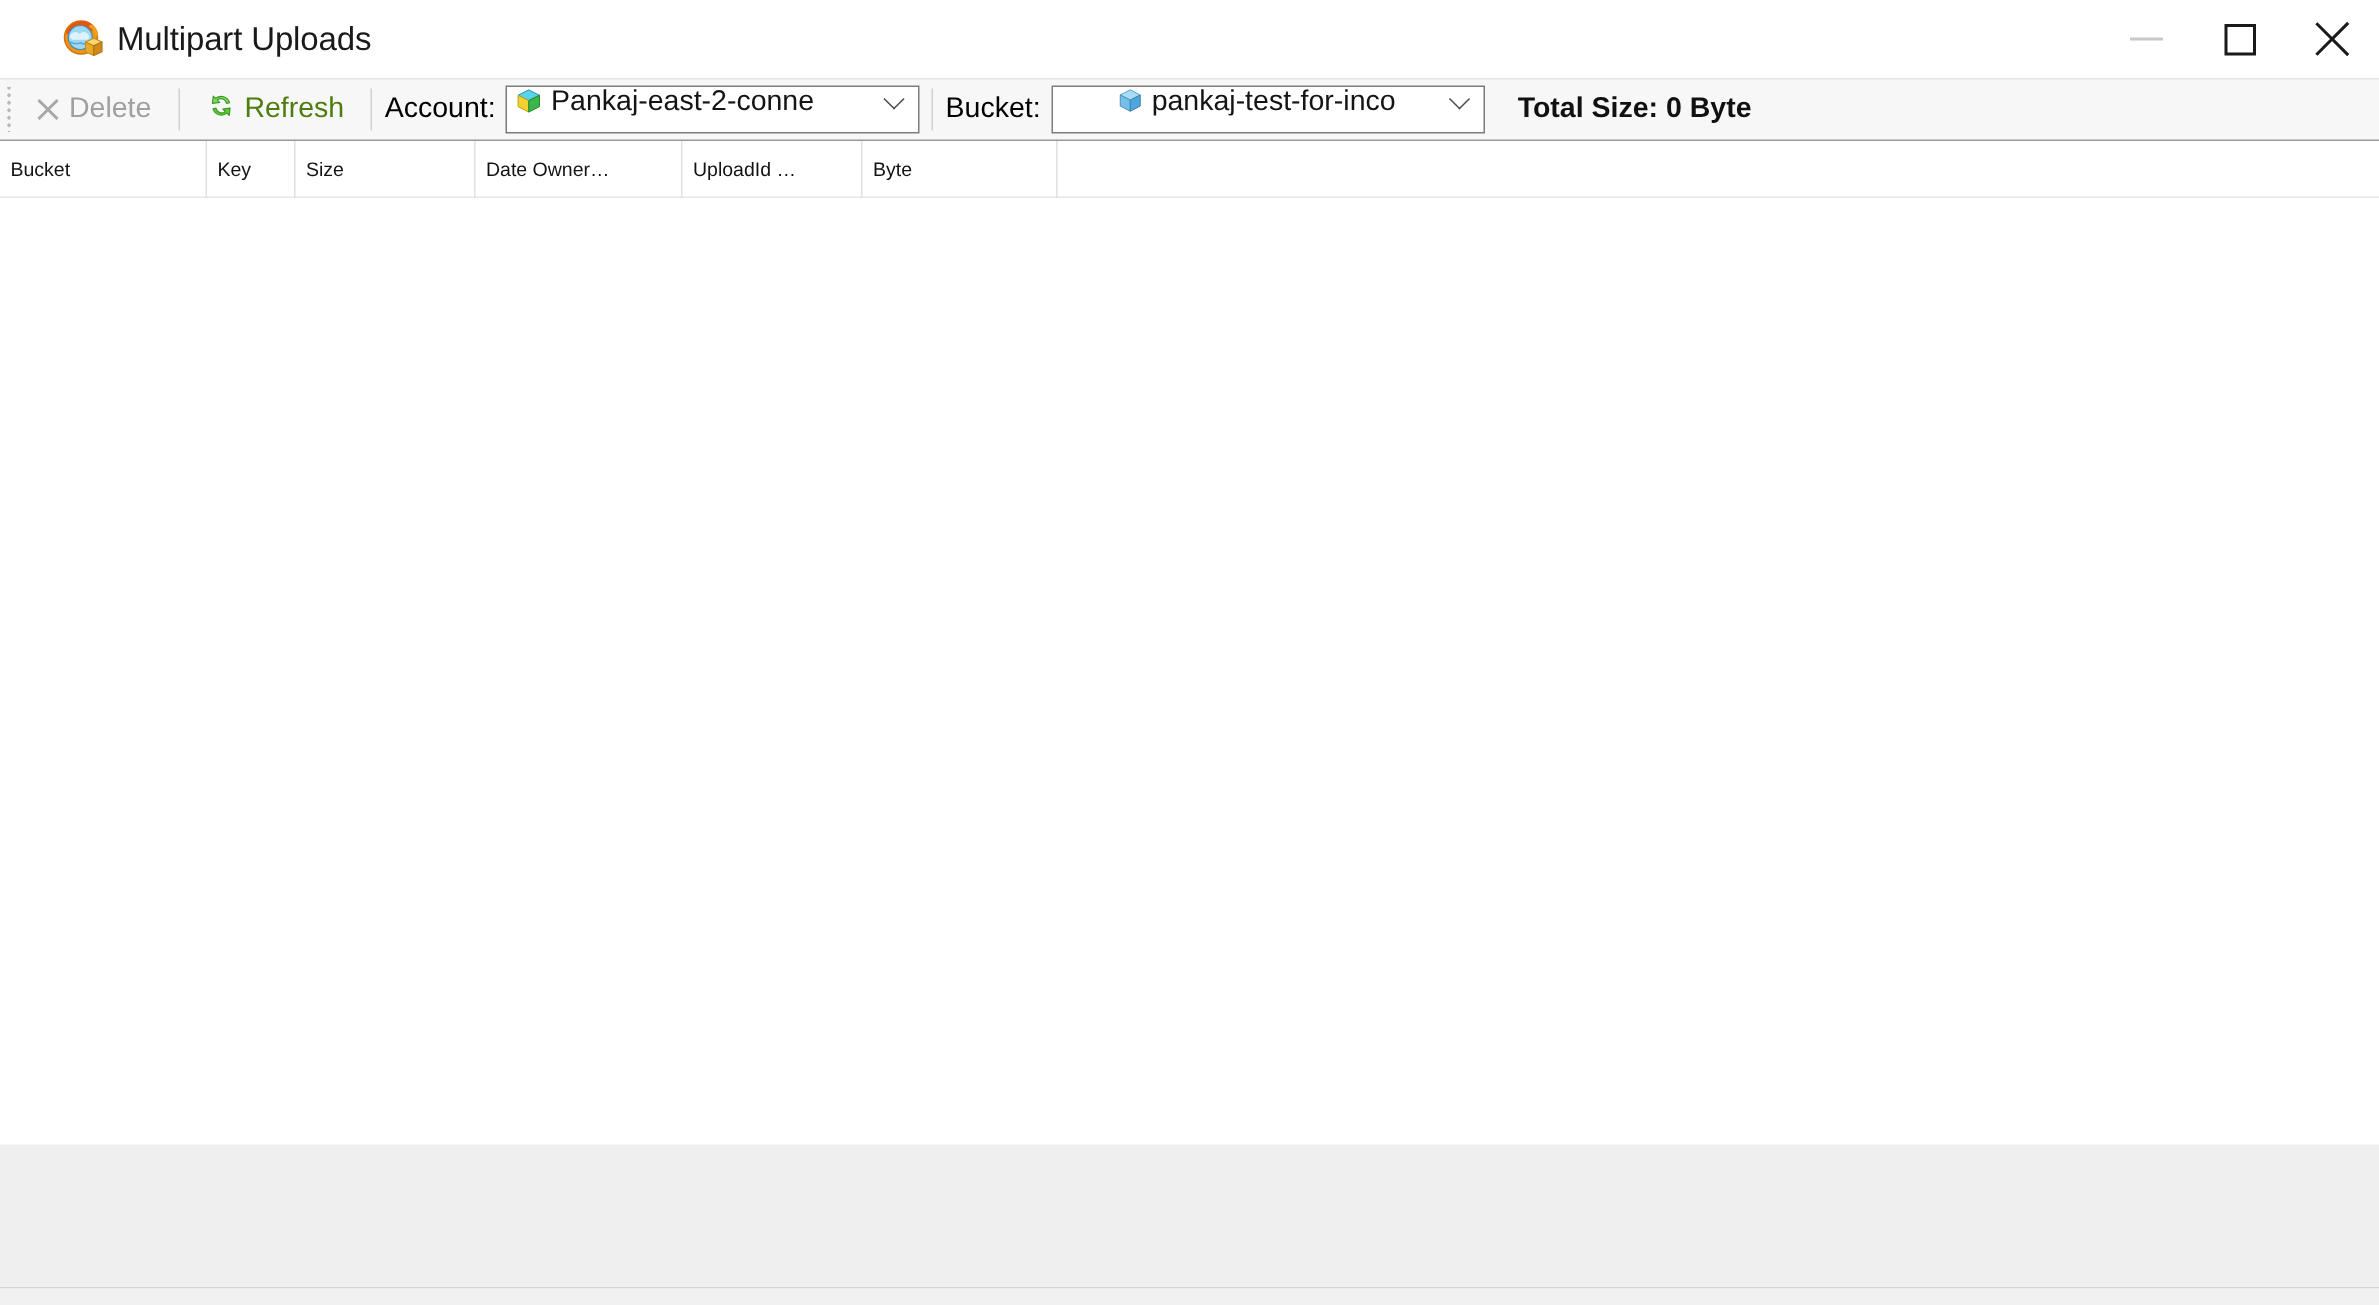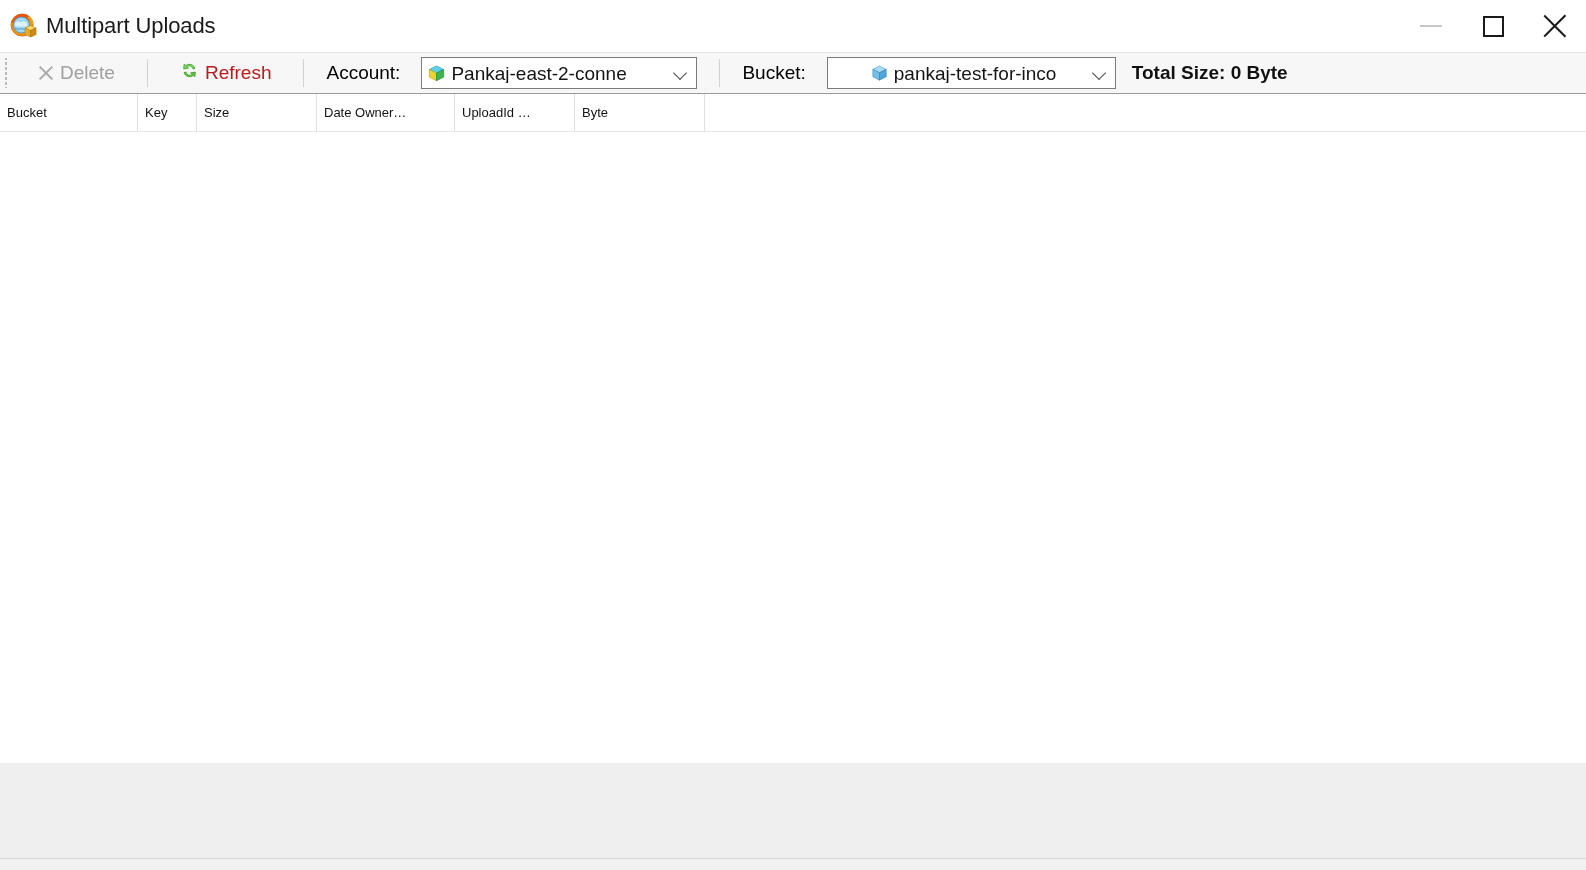--- a/index.html
+++ b/index.html
@@ -28,20 +28,21 @@
     background: #ffffff;
     display: flex;
     align-items: center;
     position: relative;
   }
   .title-left {
     display: flex;
     align-items: center;
     padding-left: 10px;
     gap: 8px;
+    margin-left: 32px;
   }
   .app-icon {
     width: 28px; height: 28px;
     position: relative;
     flex: 0 0 auto;
   }
   .title-text {
     font-size: 22px;
     color: #1a1a1a;
     font-family: "Liberation Sans", sans-serif;
@@ -93,21 +94,21 @@
   
   .toolbar {
     height: 42px;
     min-height: 42px;
     background: #f7f7f7;
     border-top: 1px solid #e4e4e4;
     border-bottom: 1px solid #9a9a9a;
     display: flex;
     align-items: center;
     padding-left: 0;
-    gap: 14px;
+    gap: 0;
     position: relative;
   }
   .grip {
     width: 9px;
     height: 30px;
     margin-left: 3px;
     margin-right: 2px;
     background-image: radial-gradient(#b9b9b9 1px, transparent 1.2px);
     background-size: 4px 5px;
     background-position: 1px 3px;
@@ -116,21 +117,21 @@
   }
   .tb-btn {
     display: flex;
     align-items: center;
     gap: 6px;
     height: 34px;
     padding: 0 9px;
     background: transparent;
     border: 1px solid transparent;
     font-size: 19px;
-    color: #b91c1c;
+    color: #4d7c0f;
     white-space: nowrap;
     cursor: default;
   }
   .tb-btn.disabled { color: #a0a0a0; }
   .tb-sep {
     width: 1px;
     height: 28px;
     background: #d2d2d2;
     margin: 0 8px;
     flex: 0 0 auto;
@@ -158,21 +159,21 @@
   }
   .x-icon::before { transform: translate(-50%,-50%) rotate(45deg); }
   .x-icon::after  { transform: translate(-50%,-50%) rotate(-45deg); }
 
   
   .combo {
     height: 32px;
     border: 1px solid #7b7b7b;
     background: #ffffff;
     display: flex;
-    align-items: center;
+    align-items: flex-start;
     padding: 0 4px 0 5px;
     gap: 5px;
     cursor: default;
     flex: 0 0 auto;
   }
   .combo.account { width: 276px; }
   .combo.bucket  { width: 289px; padding-left: 42px; }
   .combo-text {
     font-size: 19px;
     color: #141414;
@@ -202,21 +203,21 @@
     width: 19px; height: 19px;
     flex: 0 0 auto;
     display: block;
   }
 
   .total-size {
     font-size: 19px;
     font-weight: bold;
     color: #111111;
     white-space: nowrap;
-    margin-left: 2px;
+    margin-left: 22px;
   }
 
   
   .table-wrap {
     flex: 1 1 auto;
     background: #ffffff;
     display: flex;
     flex-direction: column;
     overflow: hidden;
   }

